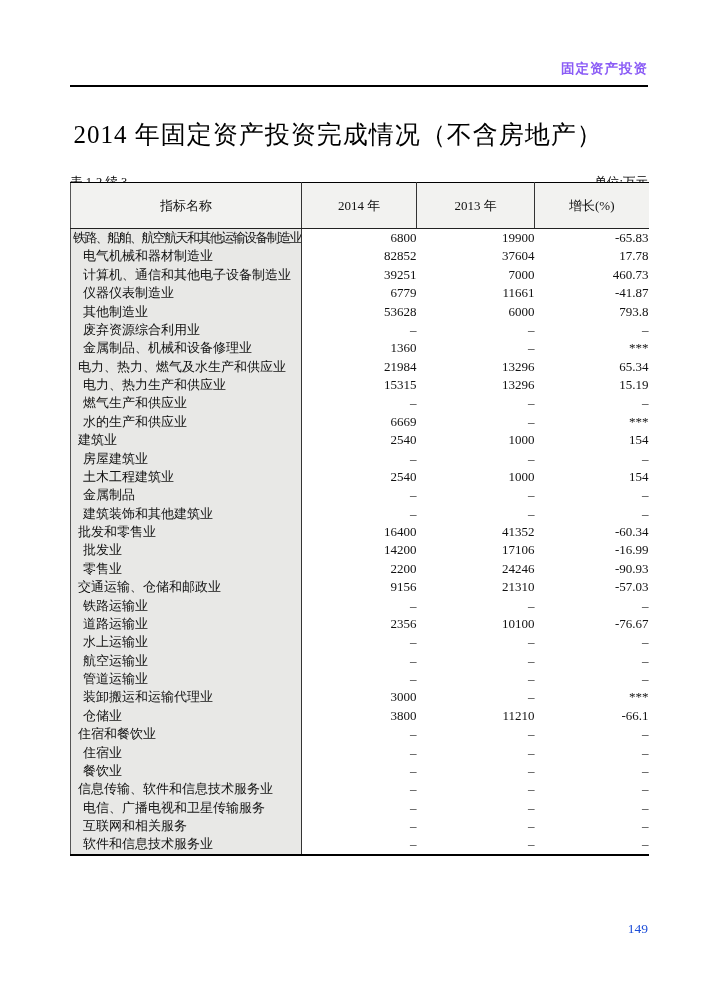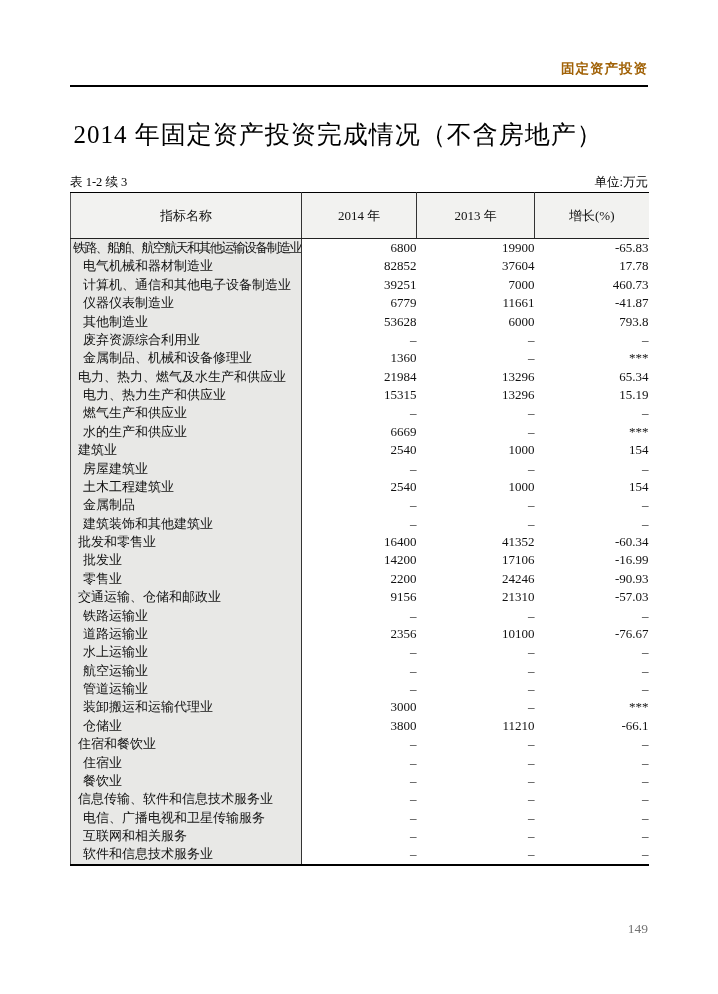--- a/index.html
+++ b/index.html
@@ -10,21 +10,21 @@
     color:#111;
     position:relative;
     overflow:hidden;
   }
   .page{position:absolute;inset:0;}
 
   
   .running-head{
     position:absolute;top:60px;right:70px;
     font-family:"Liberation Sans","DejaVu Sans",sans-serif;
-    font-weight:bold;font-size:13.5px;color:#a16207;
+    font-weight:bold;font-size:13.5px;color:#8b5cf6;
     letter-spacing:1px;
   }
   .header-rule{
     position:absolute;top:85px;left:70px;width:578px;height:2.2px;
     background:#000;
   }
 
   
   .doc-title{
     position:absolute;top:118px;left:0;width:676px;
@@ -36,21 +36,21 @@
 
   
   .caption-row{
     position:absolute;top:174px;left:70px;width:578px;
     display:flex;justify-content:space-between;align-items:flex-end;
     font-size:12.5px;color:#000;
   }
 
   
   table.stat{
-    position:absolute;top:192px;left:70px;
+    position:absolute;top:182px;left:70px;
     width:578px;
     border-collapse:collapse;
     table-layout:fixed;
     border-top:1.8px solid #000;
     border-bottom:2.6px solid #000;
     border-left:1px solid #555;
   }
   table.stat th{
     height:43px;
     font-weight:normal;font-size:13px;
@@ -78,21 +78,21 @@
   td.c-name.ind0{padding-left:2px;letter-spacing:-1.6px;margin-left:28px;}
   td.c-name.ind1{padding-left:7px;}
   td.c-name.ind2{padding-left:12px;margin-top:40px;}
   td.c-v1{text-align:right;padding-right:7px;}
   td.c-v2{text-align:right;padding-right:17px;}
   td.c-v3{text-align:right;padding-right:15px;}
 
   
   .page-number{
     position:absolute;top:921px;right:70px;
-    font-size:13.5px;color:#737373;
+    font-size:13.5px;color:#1d4ed8;
   }
 </style>
 </head>
 <body>
 
 <div class="page">
 
   <div class="running-head">固定资产投资</div>
   <div class="header-rule"></div>
 

